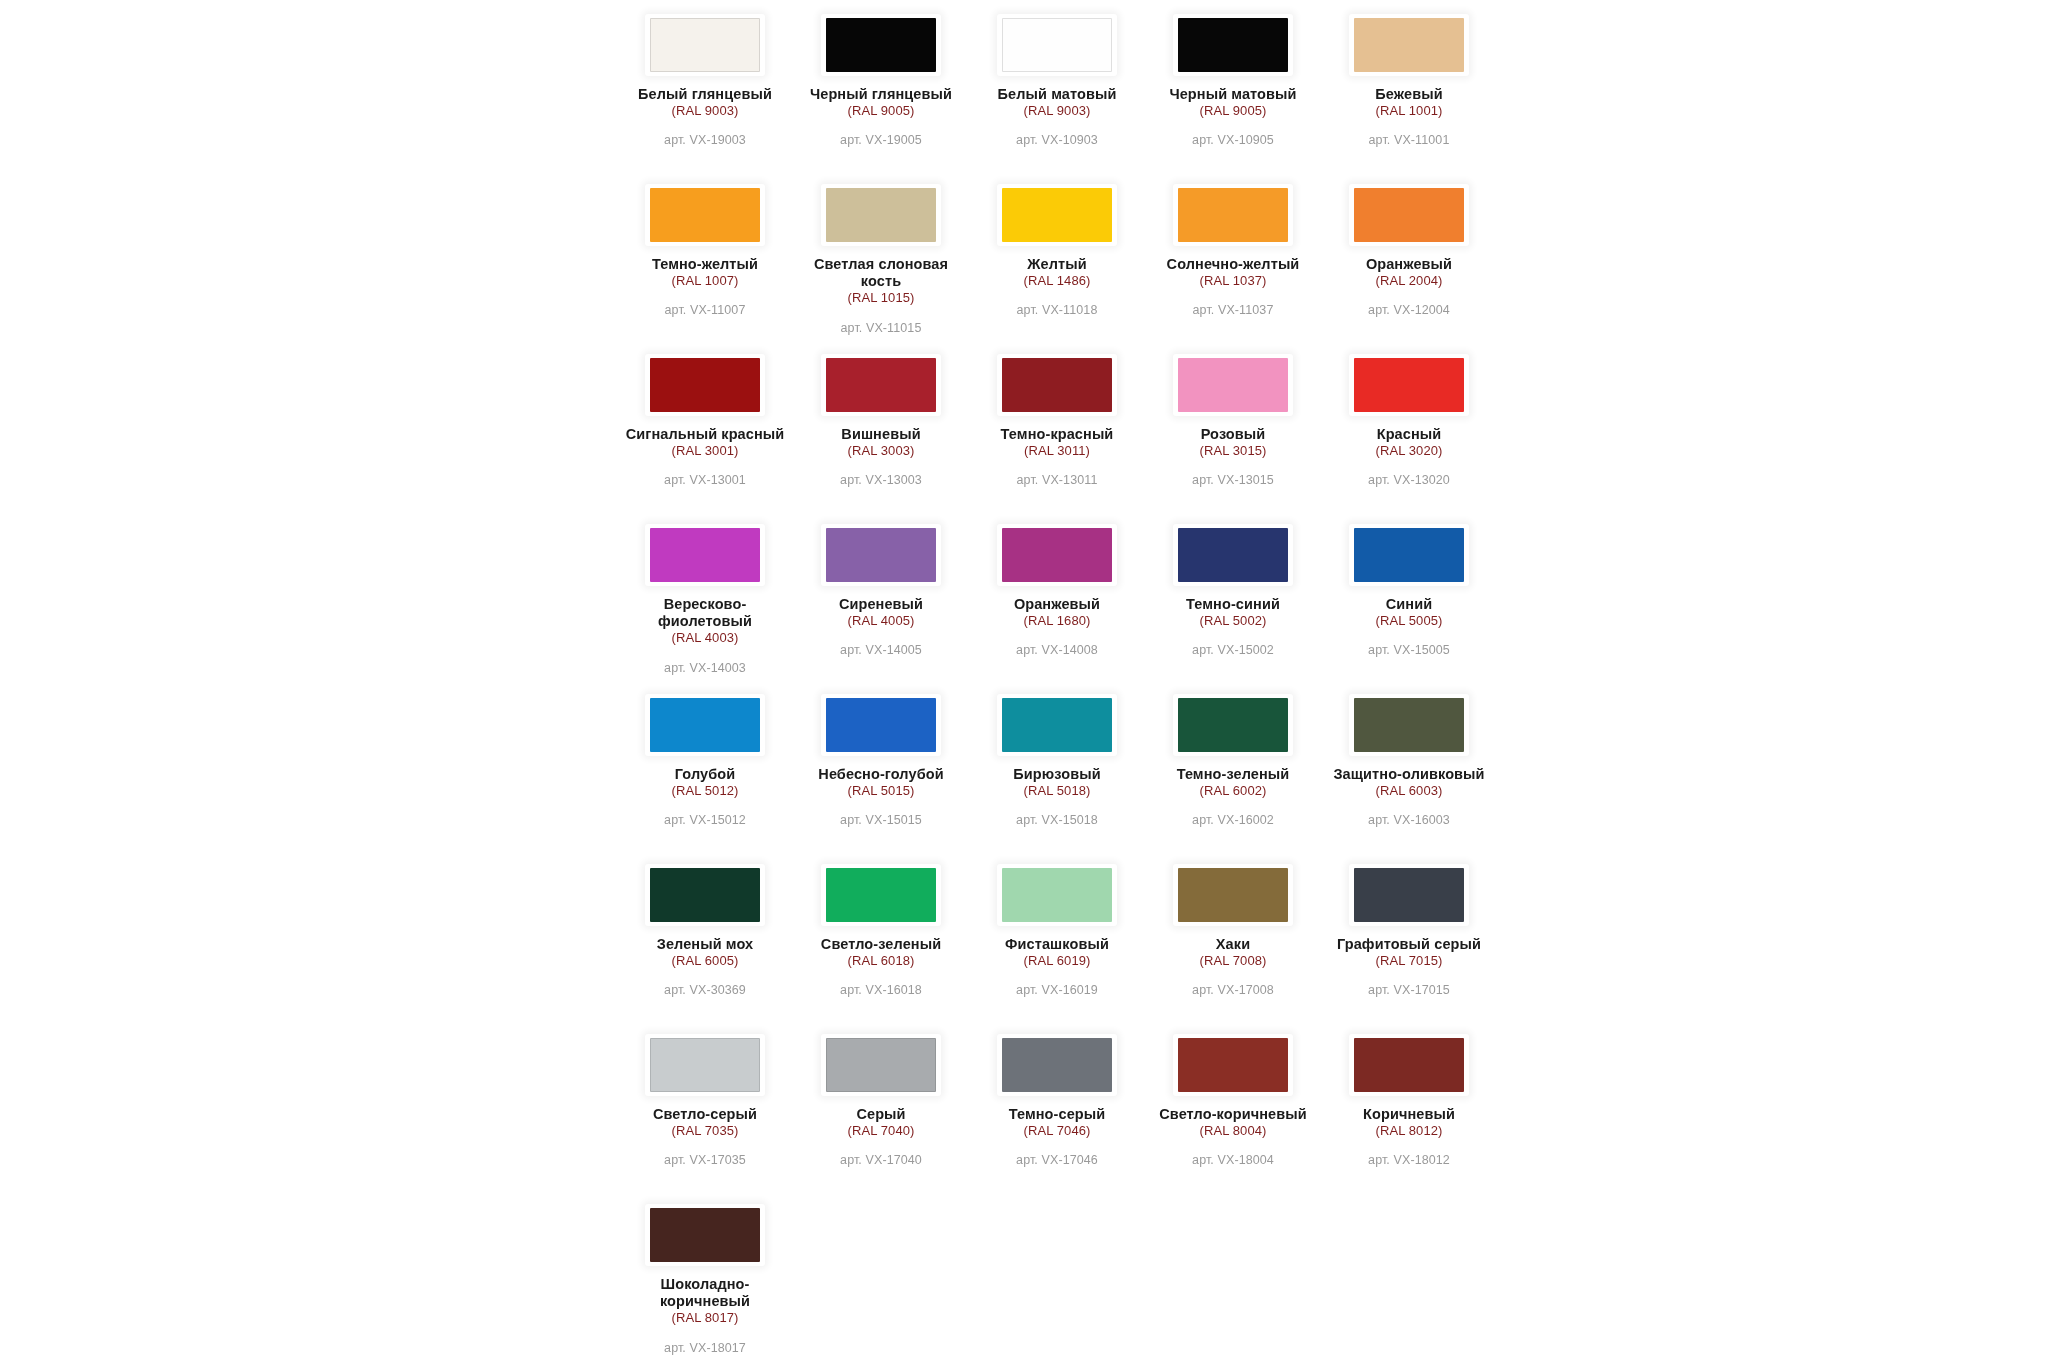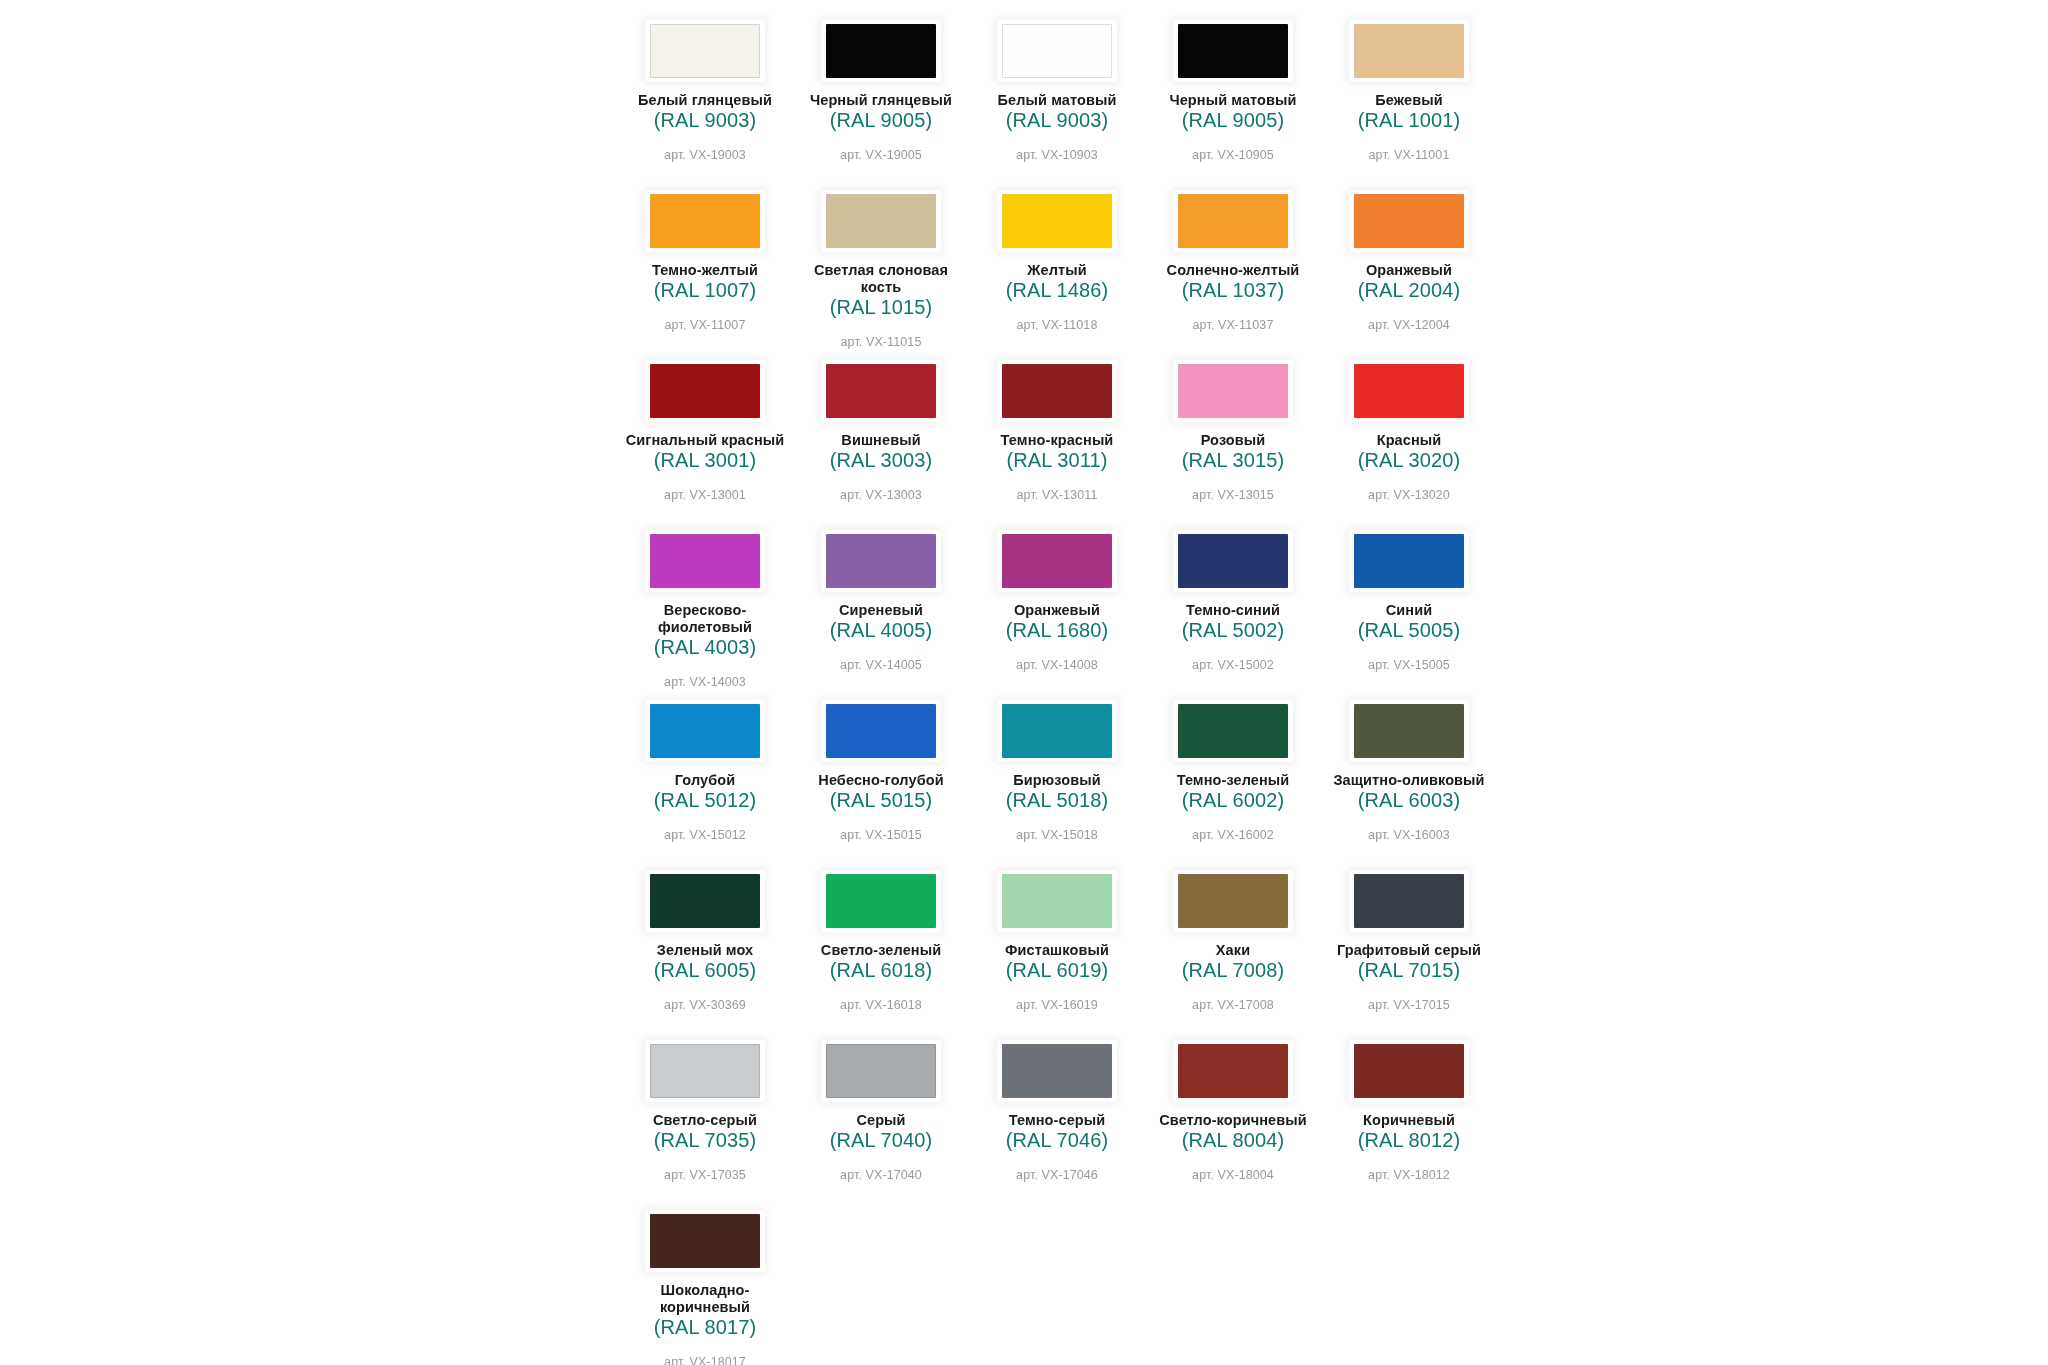--- a/index.html
+++ b/index.html
@@ -13,21 +13,21 @@
     font-family: "Liberation Sans", sans-serif;
     overflow: hidden;
   }
 
   #palette-page {
     width: 2048px;
     height: 982px;
     position: relative;
     background: #ffffff;
     box-sizing: border-box;
-    padding-top: 14px;
+    padding-top: 8px;
   }
 
   .palette-grid {
     width: 880px;
     margin: 0 auto;
     margin-left: 617px;
     display: grid;
     grid-template-columns: repeat(5, 176px);
     grid-auto-rows: 170px;
     column-gap: 0px;
@@ -73,23 +73,23 @@
   }
 
   .swatch-name {
     font-size: 14.5px;
     font-weight: bold;
     color: #1b1b1b;
     letter-spacing: 0.1px;
   }
 
   .swatch-ral {
-    font-size: 20px;
+    font-size: 13px;
     font-weight: normal;
-    color: #0f766e;
+    color: #7f1d1d;
     letter-spacing: 0.1px;
   }
 
   .swatch-art {
     font-size: 12.5px;
     color: #9a9a9a;
     letter-spacing: 0.1px;
     margin-top: 15px;
   }
 </style>

